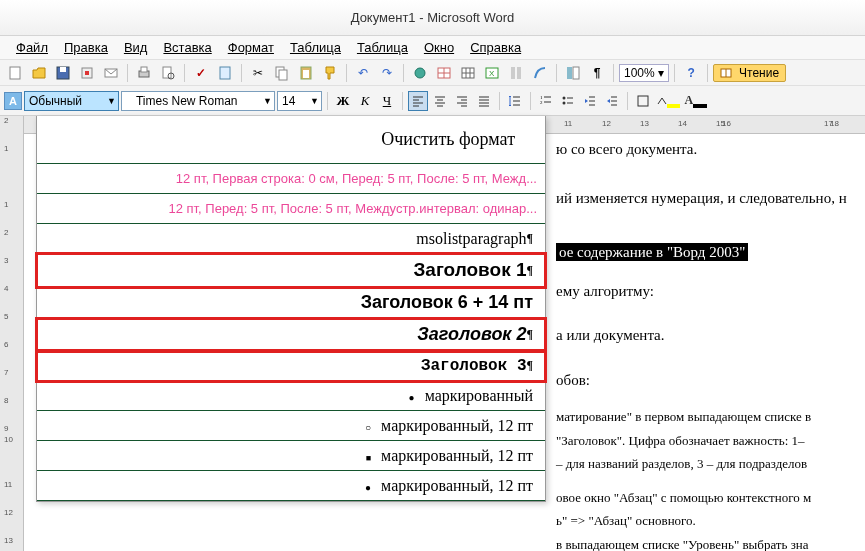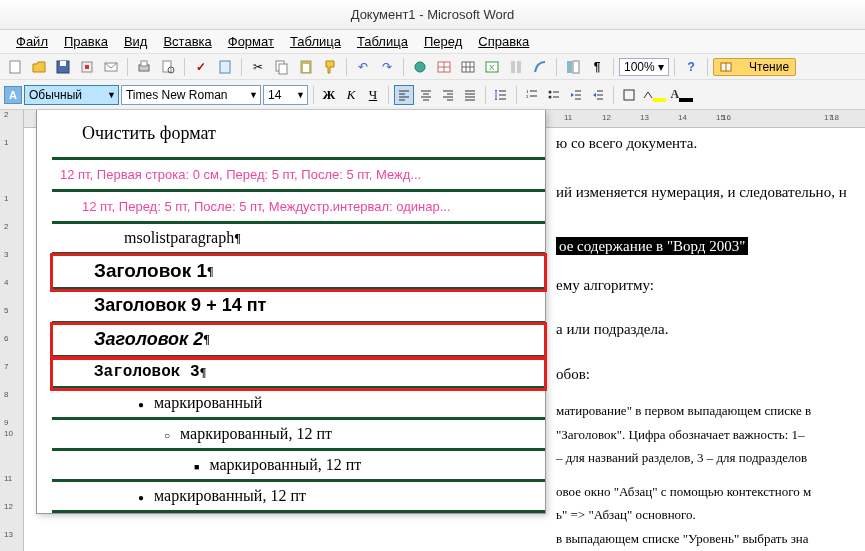--- a/index.html
+++ b/index.html
@@ -1,48 +1,48 @@
 <!DOCTYPE html>
 <html><head>
 <meta charset="utf-8">
 <style>
 * { box-sizing: border-box; margin: 0; padding: 0; }
 body { font-family: "Segoe UI", Tahoma, sans-serif; font-size: 12px; background: #fff; width: 865px; height: 551px; overflow: hidden; position: relative; }
-.title-bar { background: linear-gradient(#fff, #f0f0f0); height: 30px; display: flex; align-items: center; justify-content: center; border-bottom: 1px solid #d4d4d4; }
+.title-bar { background: linear-gradient(#fff, #f0f0f0); height: 36px; display: flex; align-items: center; justify-content: center; border-bottom: 1px solid #d4d4d4; }
 .title-text { font-size: 13px; color: #333; }
 .menu-bar { height: 24px; display: flex; align-items: center; padding-left: 8px; background: #f8f8f8; border-bottom: 1px solid #e0e0e0; }
 .menu-item { padding: 2px 8px; cursor: pointer; font-size: 13px; }
 .menu-item span.u { text-decoration: underline; }
 .toolbar { height: 26px; display: flex; align-items: center; padding: 2px 4px; background: #f4f4f4; border-bottom: 1px solid #e0e0e0; gap: 2px; }
 .tb-btn { width: 22px; height: 22px; display: flex; align-items: center; justify-content: center; border: 1px solid transparent; border-radius: 2px; cursor: pointer; font-size: 12px; }
 .tb-sep { width: 1px; height: 18px; background: #ccc; margin: 0 3px; }
 .tb-zoom { font-size: 12px; padding: 0 4px; border: 1px solid #aac; background: #fff; height: 18px; display: flex; align-items: center; }
-.tb-read { background: #ffd76b; border: 1px solid #c9a23c; padding: 1px 6px; border-radius: 2px; font-size: 12px; display: flex; align-items: center; gap: 17px; }
+.tb-read { background: #ffd76b; border: 1px solid #c9a23c; padding: 1px 6px; border-radius: 2px; font-size: 12px; display: flex; align-items: center; gap: 7px; }
 .fmt-bar { height: 30px; display: flex; align-items: center; padding: 2px 4px; background: #f4f4f4; border-bottom: 1px solid #d0d0d0; gap: 2px; }
 .fmt-aa { background: #7db9e8; border: 1px solid #5a8fc0; color: #fff; font-weight: bold; padding: 2px 4px; font-size: 11px; }
 .style-combo { width: 95px; height: 20px; border: 1px solid #3c7fb1; background: #bbe4ff; display: flex; align-items: center; padding-left: 4px; position: relative; color: #000; font-size: 12px; }
 .style-combo .arrow { position: absolute; right: 2px; font-size: 9px; }
-.font-combo { width: 140px; height: 20px; border: 1px solid #7b9ebd; background: #fff; display: flex; align-items: center; padding-left: 4px; font-size: 12px; position: relative; }
+.font-combo { width: 154px; height: 20px; border: 1px solid #7b9ebd; background: #fff; display: flex; align-items: center; padding-left: 14px; font-size: 12px; position: relative; }
 .font-combo .arrow, .size-combo .arrow { position: absolute; right: 2px; font-size: 9px; }
 .size-combo { width: 45px; height: 20px; border: 1px solid #7b9ebd; background: #fff; display: flex; align-items: center; padding-left: 4px; font-size: 12px; position: relative; }
 .fmt-btn { width: 20px; height: 20px; display: flex; align-items: center; justify-content: center; border: 1px solid transparent; cursor: pointer; font-size: 13px; font-family: "Times New Roman", serif; }
 .fmt-btn.bold { font-weight: bold; }
 .fmt-btn.italic { font-style: italic; }
 .fmt-btn.underline { text-decoration: underline; }
 .align-left-active { border: 1px solid #3c7fb1 !important; background: #c9ddf0 !important; }
 .hlcolor { width: 26px; height: 18px; display: flex; align-items: center; justify-content: center; }
 .hlcolor .swatch { width: 14px; height: 4px; background: #ff0; display: block; margin-top: 10px; }
 .fcolor .swatch { background: #000; }
 .workspace { display: flex; height: calc(100% - 102px); position: relative; }
 .vruler { width: 24px; background: #e8e8e8; border-right: 1px solid #c0c0c0; position: relative; font-size: 8px; color: #555; }
 .vruler .tick { position: absolute; left: 4px; }
 .hruler { height: 18px; background: #e8e8e8; border-bottom: 1px solid #c0c0c0; position: absolute; top: 0; left: 24px; right: 0; font-size: 8px; color: #555; }
 .hruler .tick { position: absolute; top: 3px; }
 .style-panel { position: absolute; left: 36px; top: 0; width: 510px; background: #fff; border: 1px solid #999; border-top: none; z-index: 10; box-shadow: 2px 2px 6px rgba(0,0,0,0.2); }
-.style-item { border-bottom: 3px solid #14532d; padding: 5px 12px; display: flex; align-items: center; justify-content: flex-start; cursor: pointer; min-height: 30px; margin-left: 15px; }
+.style-item { border-bottom: 1px solid #14532d; padding: 5px 12px; display: flex; align-items: center; justify-content: flex-end; cursor: pointer; min-height: 30px; }
 .style-item .lbl { font-family: "Times New Roman", serif; }
 .style-item .pil { font-family: "Times New Roman", serif; font-weight: bold; }
 .clear-fmt { font-size: 18px; font-family: "Times New Roman", serif; padding: 8px 18px; }
 .style-desc { font-size: 13px; color: #ec4899; padding: 7px 8px; }
 .indent1 { padding-left: 30px; }
 .indent2 { padding-left: 60px; }
 .indent3 { padding-left: 74px; }
 .indent4 { padding-left: 100px; }
 .indent5 { padding-left: 130px; }
 .h1lbl { font-size: 19px; font-weight: bold; font-family: Arial, sans-serif; }
@@ -68,21 +68,21 @@
 </div>
 
 <div class="menu-bar">
   <span class="menu-item"><span class="u">Файл</span></span>
   <span class="menu-item"><span class="u">Правка</span></span>
   <span class="menu-item"><span class="u">Вид</span></span>
   <span class="menu-item"><span class="u">Вставка</span></span>
   <span class="menu-item"><span class="u">Формат</span></span>
   <span class="menu-item"><span class="u">Таблица</span></span>
   <span class="menu-item"><span class="u">Таблица</span></span>
-  <span class="menu-item"><span class="u">Перед</span></span>
+  <span class="menu-item"><span class="u">Окно</span></span>
   <span class="menu-item"><span class="u">Справка</span></span>
 </div>
 
 <div class="toolbar">
   <div class="tb-btn">
       <svg width="16" height="16">
         <rect x="3" y="2" width="10" height="12" fill="#fff" stroke="#888"></rect>
       </svg>
     </div>
   <div class="tb-btn">
@@ -365,21 +365,21 @@
     </div>
     <div class="style-item">
       <span class="lbl indent2" style="font-size:16px">msolistparagraph</span>
       <span class="pil">¶</span>
     </div>
     <div class="style-item redbox">
       <span class="h1lbl indent1">Заголовок 1</span>
       <span class="pil">¶</span>
     </div>
     <div class="style-item">
-      <span class="h1plus indent1">Заголовок 9 + 14 пт</span>
+      <span class="h1plus indent1">Заголовок 6 + 14 пт</span>
     </div>
     <div class="style-item redbox">
       <span class="h2lbl indent1">Заголовок 2</span>
       <span class="pil">¶</span>
     </div>
     <div class="style-item redbox">
       <span class="h3lbl indent1">Заголовок 3</span>
       <span class="pil">¶</span>
     </div>
     <div class="style-item">
@@ -398,21 +398,21 @@
 
   <div class="doc-text">
     <p>ю со всего документа.</p>
     <p style="height:18px"></p>
     <p>ий изменяется нумерация, и следовательно, н</p>
     <p style="height:24px"></p>
     <p><span class="doc-hl">ое содержание в "Ворд 2003"</span></p>
     <p style="height:8px"></p>
     <p>ему алгоритму:</p>
     <p style="height:14px"></p>
-    <p>а или подраздела.</p>
+    <p>а или документа.</p>
     <p style="height:14px"></p>
     <p>обов:</p>
     <p style="height:8px"></p>
     <p class="doc-small">матирование" в первом выпадающем списке в</p>
     <p class="doc-small">"Заголовок". Цифра обозначает важность: 1–</p>
     <p class="doc-small">– для названий разделов, 3 – для подразделов</p>
     <p style="height:6px"></p>
     <p class="doc-small">овое окно "Абзац" с помощью контекстного м</p>
     <p class="doc-small">ь" =&gt; "Абзац" основного.</p>
     <p class="doc-small">в выпадающем списке "Уровень" выбрать зна</p>

